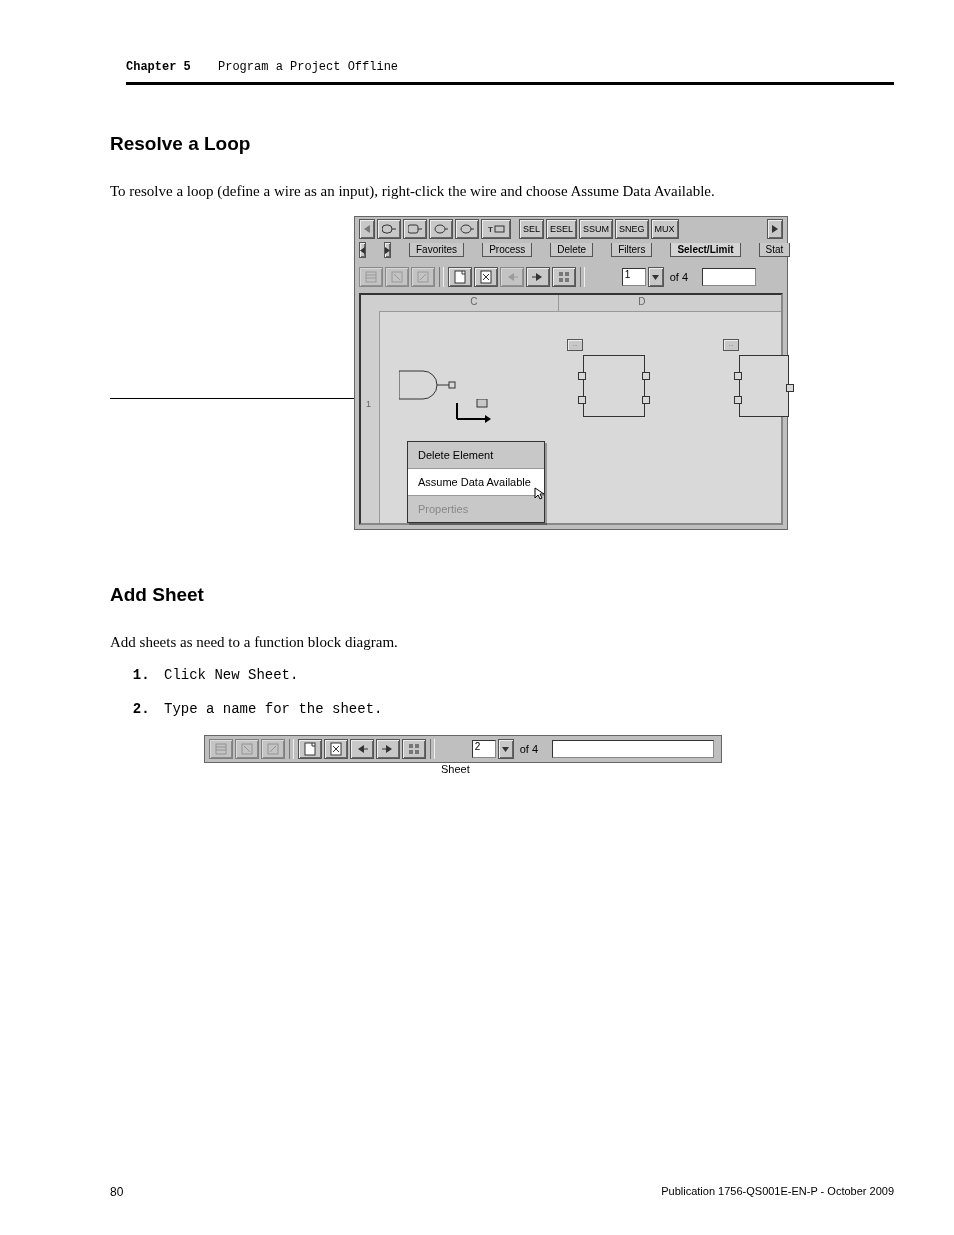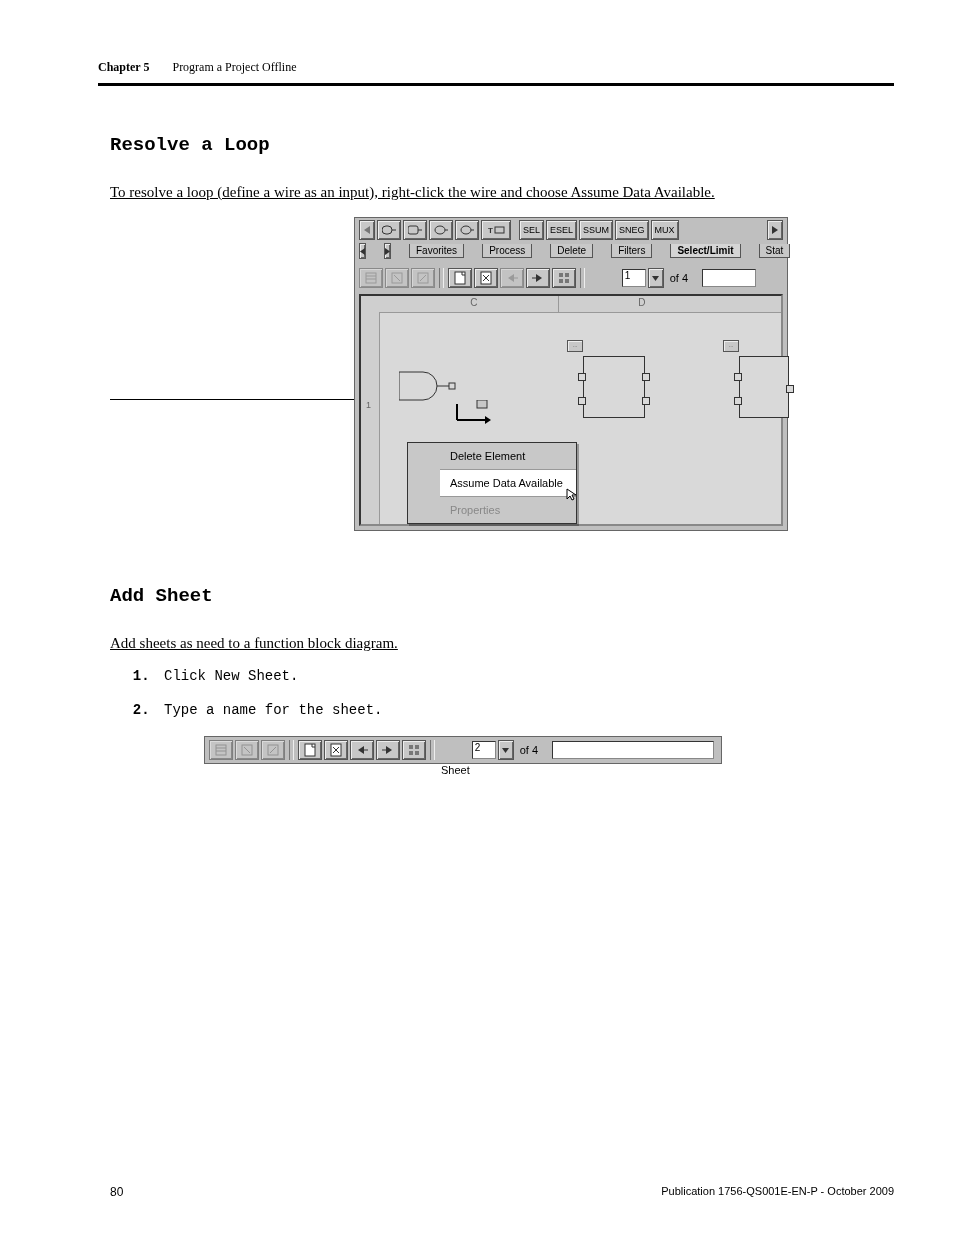--- a/index.html
+++ b/index.html
@@ -10,45 +10,44 @@
     color: #000;
     width: 954px;
   }
   .page {
     box-sizing: border-box;
     padding: 60px 60px 40px 60px;
     min-height: 1235px;
     position: relative;
   }
   .running-head {
-    font-family: Liberation Serif, serif;
+    font-family: Liberation Mono, monospace;
     font-size: 12px;
-    margin-left: 38px;
+    margin-left: 66px;
     padding-bottom: 8px;
     border-bottom: 3px solid #000;
   }
   .running-head .chap {
     font-weight: bold;
     margin-right: 20px;
   }
   .section {
     margin-top: 48px;
     margin-left: 50px;
   }
   .section h2 {
-    font-family: Liberation Mono, monospace;
+    font-family: Liberation Sans, sans-serif;
     font-weight: bold;
     font-size: 19px;
     margin: 0 0 28px 0;
   }
   .body-text {
     font-family: Georgia, 'Times New Roman', serif;
     font-size: 15px;
     margin: 0 0 16px 0;
-    text-decoration: underline;
   }
   ol.steps {
     font-family: Liberation Mono, monospace;
     font-size: 14px;
     margin: 14px 0 16px 0;
     padding-left: 40px;
   }
   ol.steps li {
     margin: 0 0 18px 8px;
     padding-left: 6px;
@@ -198,21 +197,20 @@
     font-size:9px; color:#666;
   }
   .ctx-menu {
     position:absolute;
     left: 46px; top: 146px;
     width: 136px;
     background:#c8c8c8;
     border:1px solid #333;
     box-shadow: 2px 2px 0 rgba(0,0,0,0.3);
     font-size:11px;
-    padding-left:32px;
   }
   .ctx-menu .mi {
     padding: 7px 10px;
     border-bottom: 1px solid #999;
   }
   .ctx-menu .mi.hl {
     background:#fff;
     position:relative;
   }
   .ctx-menu .mi.dis { color:#888; border-bottom:none;}

